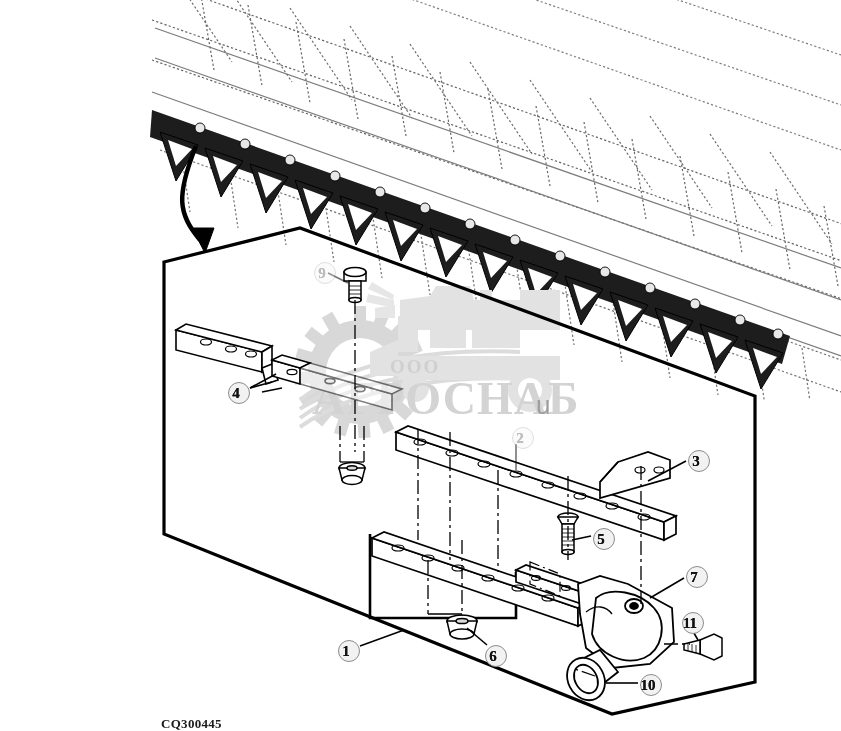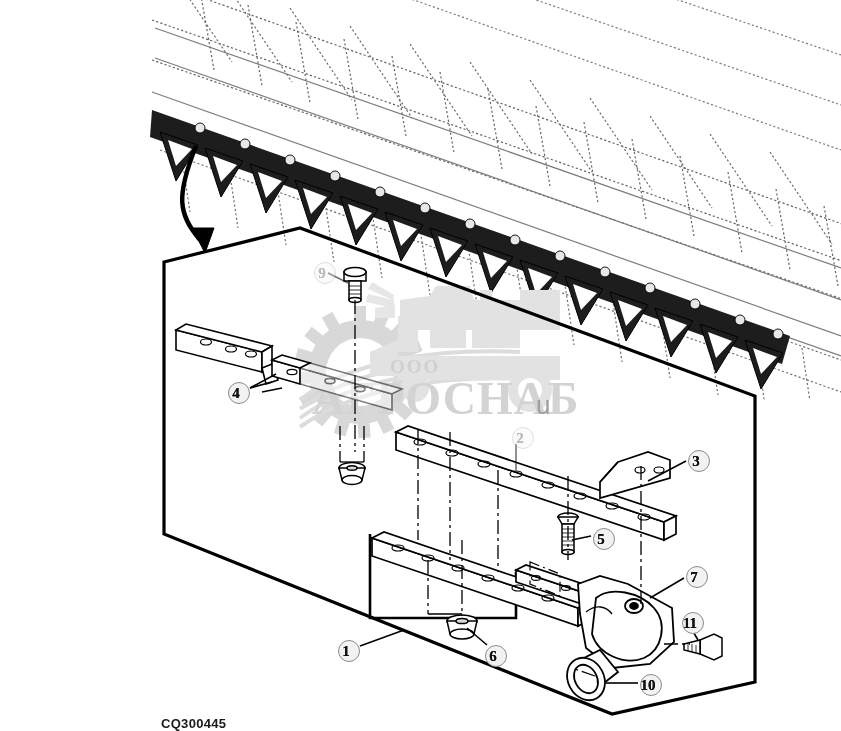--- a/index.html
+++ b/index.html
@@ -11,21 +11,21 @@
   
   .layer{position:absolute;left:0;top:0;width:841px;height:731px;}
   #ghost-layer{opacity:1;}
   #watermark-layer{pointer-events:none;}
   #callout-layer{}
 
   
   #drawing-number{
     position:absolute;left:161px;top:716px;
     font-size:13px;font-weight:bold;letter-spacing:.3px;
-    font-family:Liberation Sans, sans-serif;color:#1b1b1b;
+    font-family:Liberation Serif, serif;color:#1b1b1b;
   }
 
   
   .callout{
     position:absolute;width:22px;height:22px;border-radius:50%;
     background:#f2f2f2;border:1px solid #8c8c8c;
     display:flex;align-items:center;justify-content:center;
     font-size:15px;font-weight:bold;color:#111;
     font-family:"Liberation Serif", serif;
     box-sizing:border-box;

